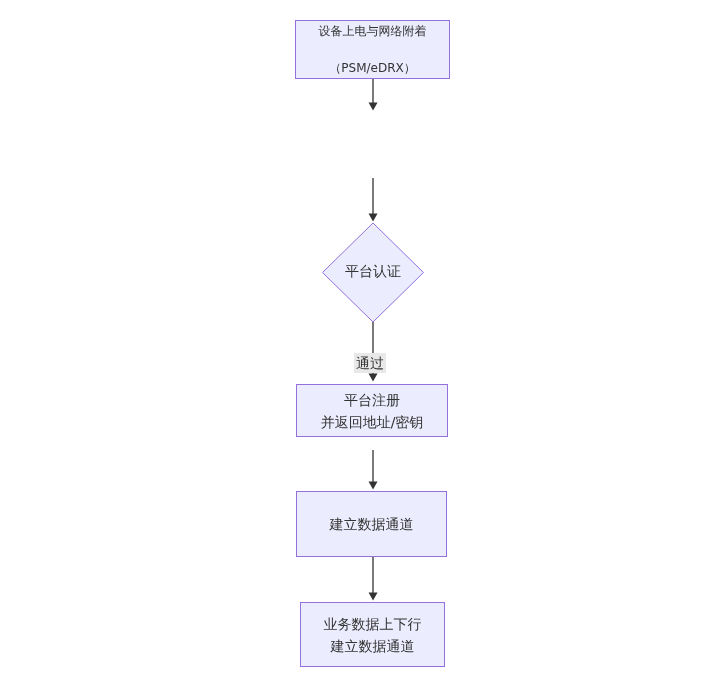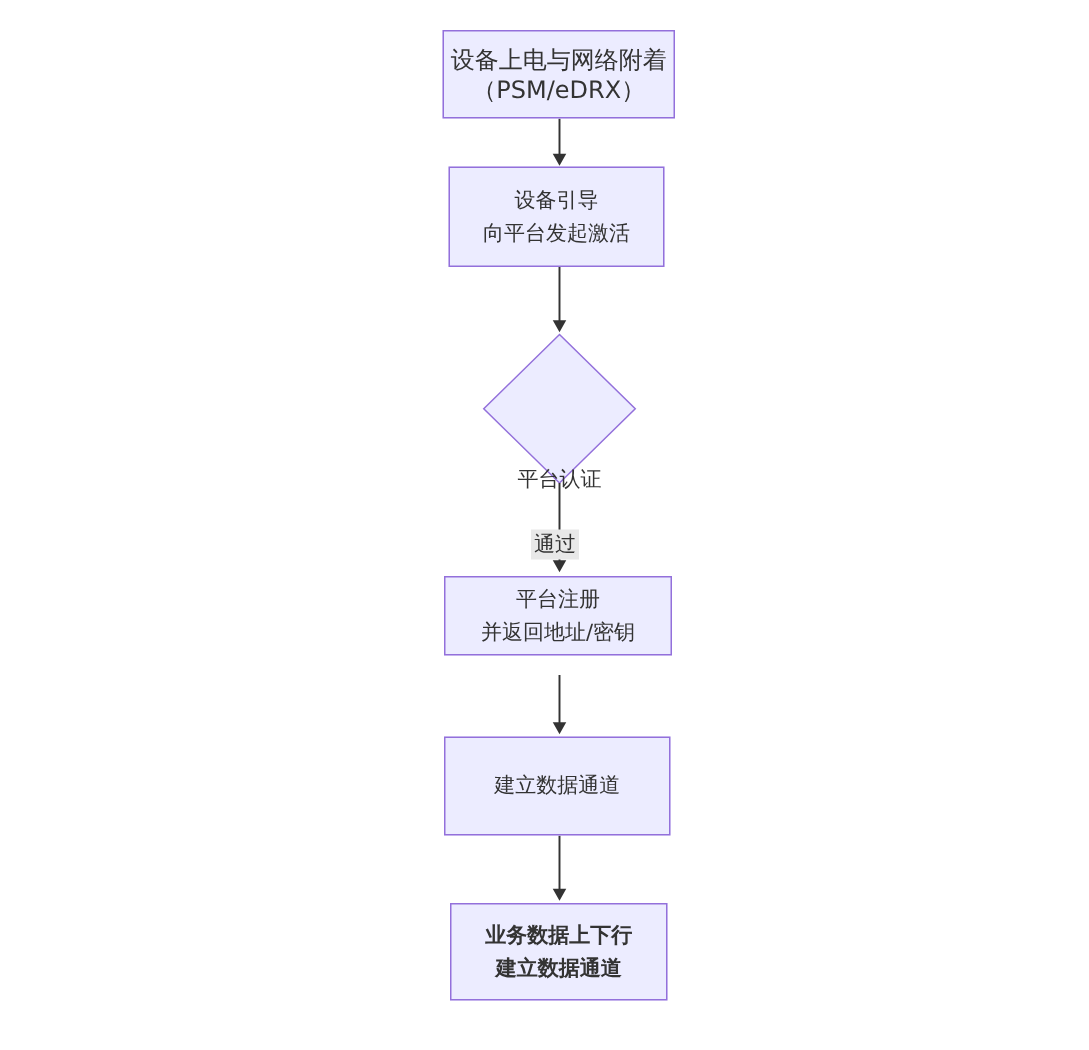--- a/index.html
+++ b/index.html
@@ -44,36 +44,36 @@
     color: var(--text-color, #333333);
     display: flex;
     flex-direction: column;
     align-items: center;
     justify-content: center;
     text-align: center;
     font-size: 14px;
     line-height: 22px;
   }
   .node.small-text {
-    font-size: 16px;
+    font-size: 12px;
     line-height: 20px;
+    justify-content: space-between;
   }
   .node-line {
     display: block;
     white-space: nowrap;
   }
   .diamond-label {
     position: absolute;
     left: 373px;
     top: 272px;
     transform: translate(-50%, -50%);
     color: var(--text-color, #333333);
     font-size: 14px;
     white-space: nowrap;
-    margin-top: 48px;
   }
   .edge-label {
     position: absolute;
     left: 370px;
     top: 352px;
     transform: translate(-50%, -50%);
     background: var(--edge-label-bg, #e8e8e8);
     color: var(--text-color, #333333);
     font-size: 14px;
     line-height: 18px;
@@ -105,36 +105,32 @@
 
     <line class="edge-line" x1="373" y1="557" x2="373" y2="593.5"></line>
     <polygon class="arrowhead" points="368.5,592.5 377.5,592.5 373,600.5"></polygon>
   </svg>
 
   <div class="node small-text" style="left:295px; top:20px; width:155px; height:59px;">
     <span class="node-line">设备上电与网络附着</span>
     <span class="node-line">（PSM/eDRX）</span>
   </div>
 
-  <div class="node" style="left:299px; top:111px; width:144px; height:67px;">
-    <span class="node-line">设备引导</span>
-    <span class="node-line">向平台发起激活</span>
-  </div>
 
   <div class="diamond-label">平台认证</div>
 
   <div class="edge-label">通过</div>
 
   <div class="node" style="left:296px; top:384px; width:152px; height:53px;">
     <span class="node-line">平台注册</span>
     <span class="node-line">并返回地址/密钥</span>
   </div>
 
   <div class="node" style="left:296px; top:491px; width:151px; height:66px;">
     <span class="node-line">建立数据通道</span>
   </div>
 
-  <div class="node" style="left:300px; top:602px; width:145px; height:65px;font-weight:bold;">
+  <div class="node" style="left:300px; top:602px; width:145px; height:65px;">
     <span class="node-line">业务数据上下行</span>
     <span class="node-line">建立数据通道</span>
   </div>
 
 </div>
 
 </body></html>

